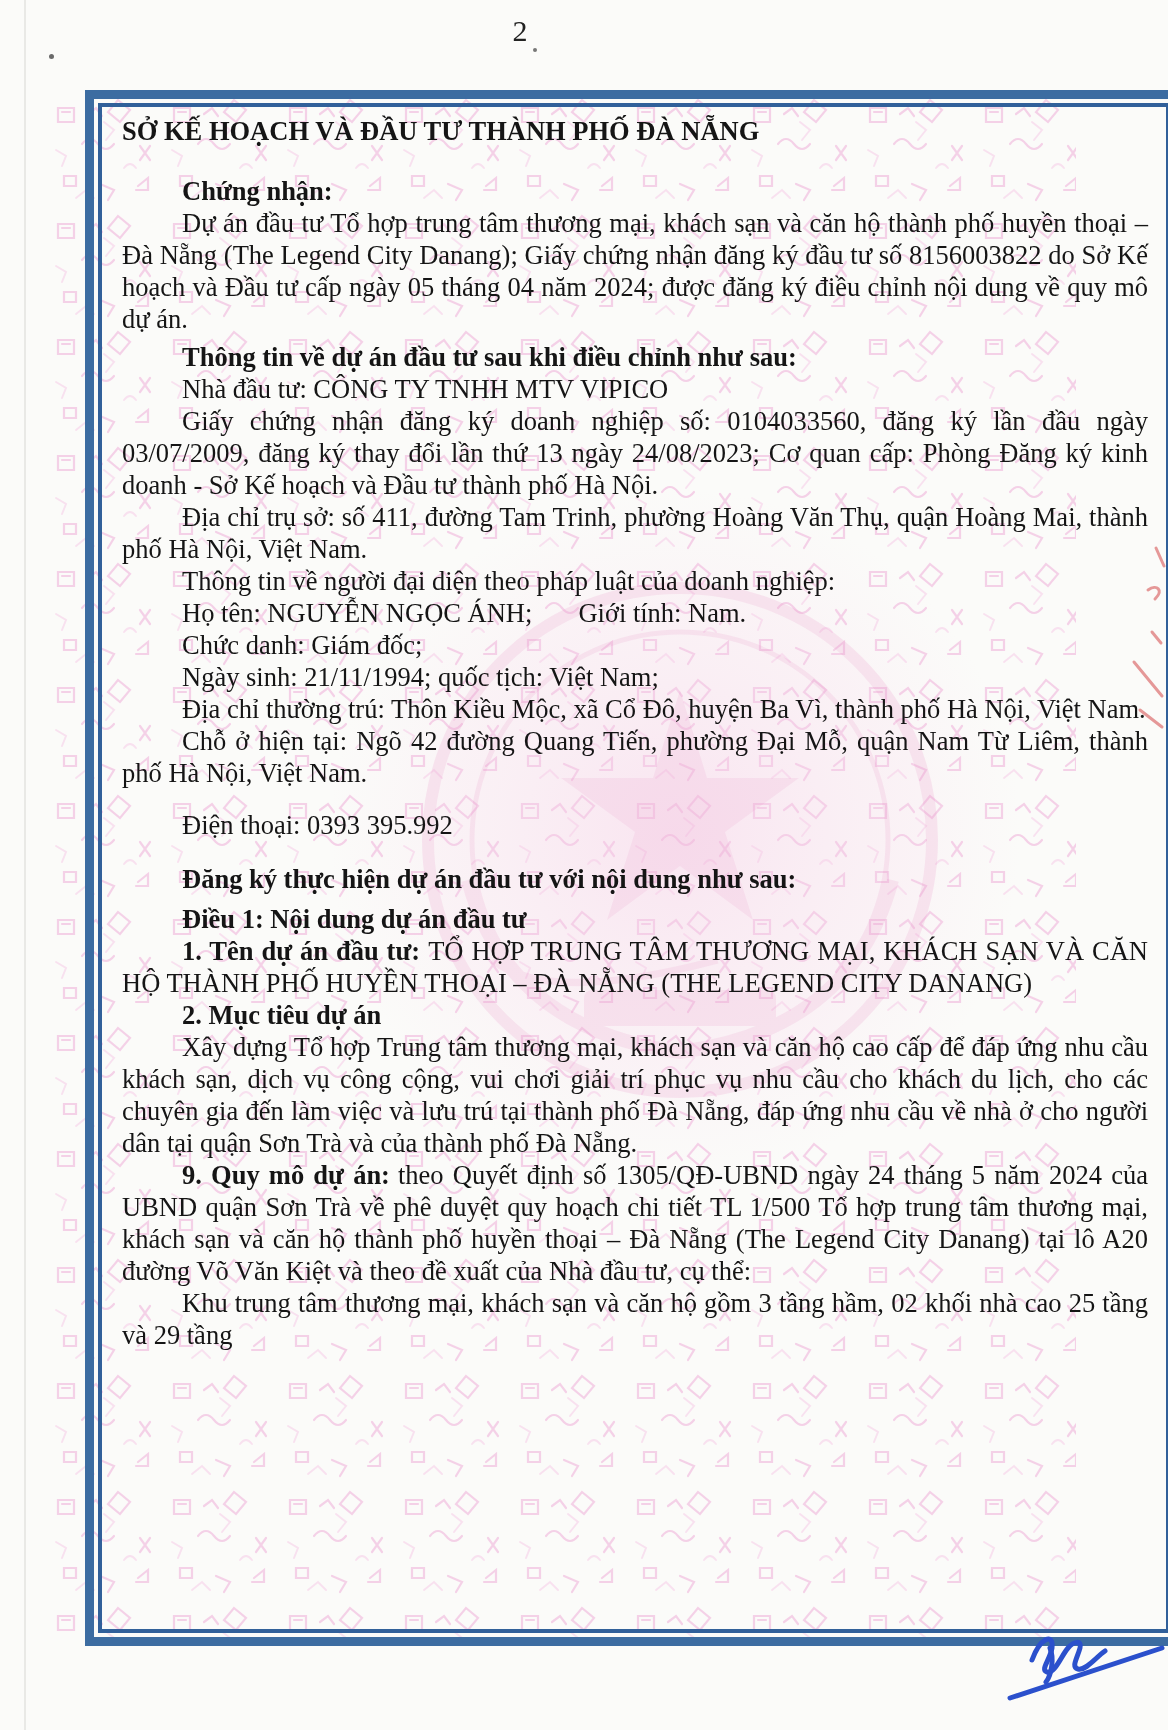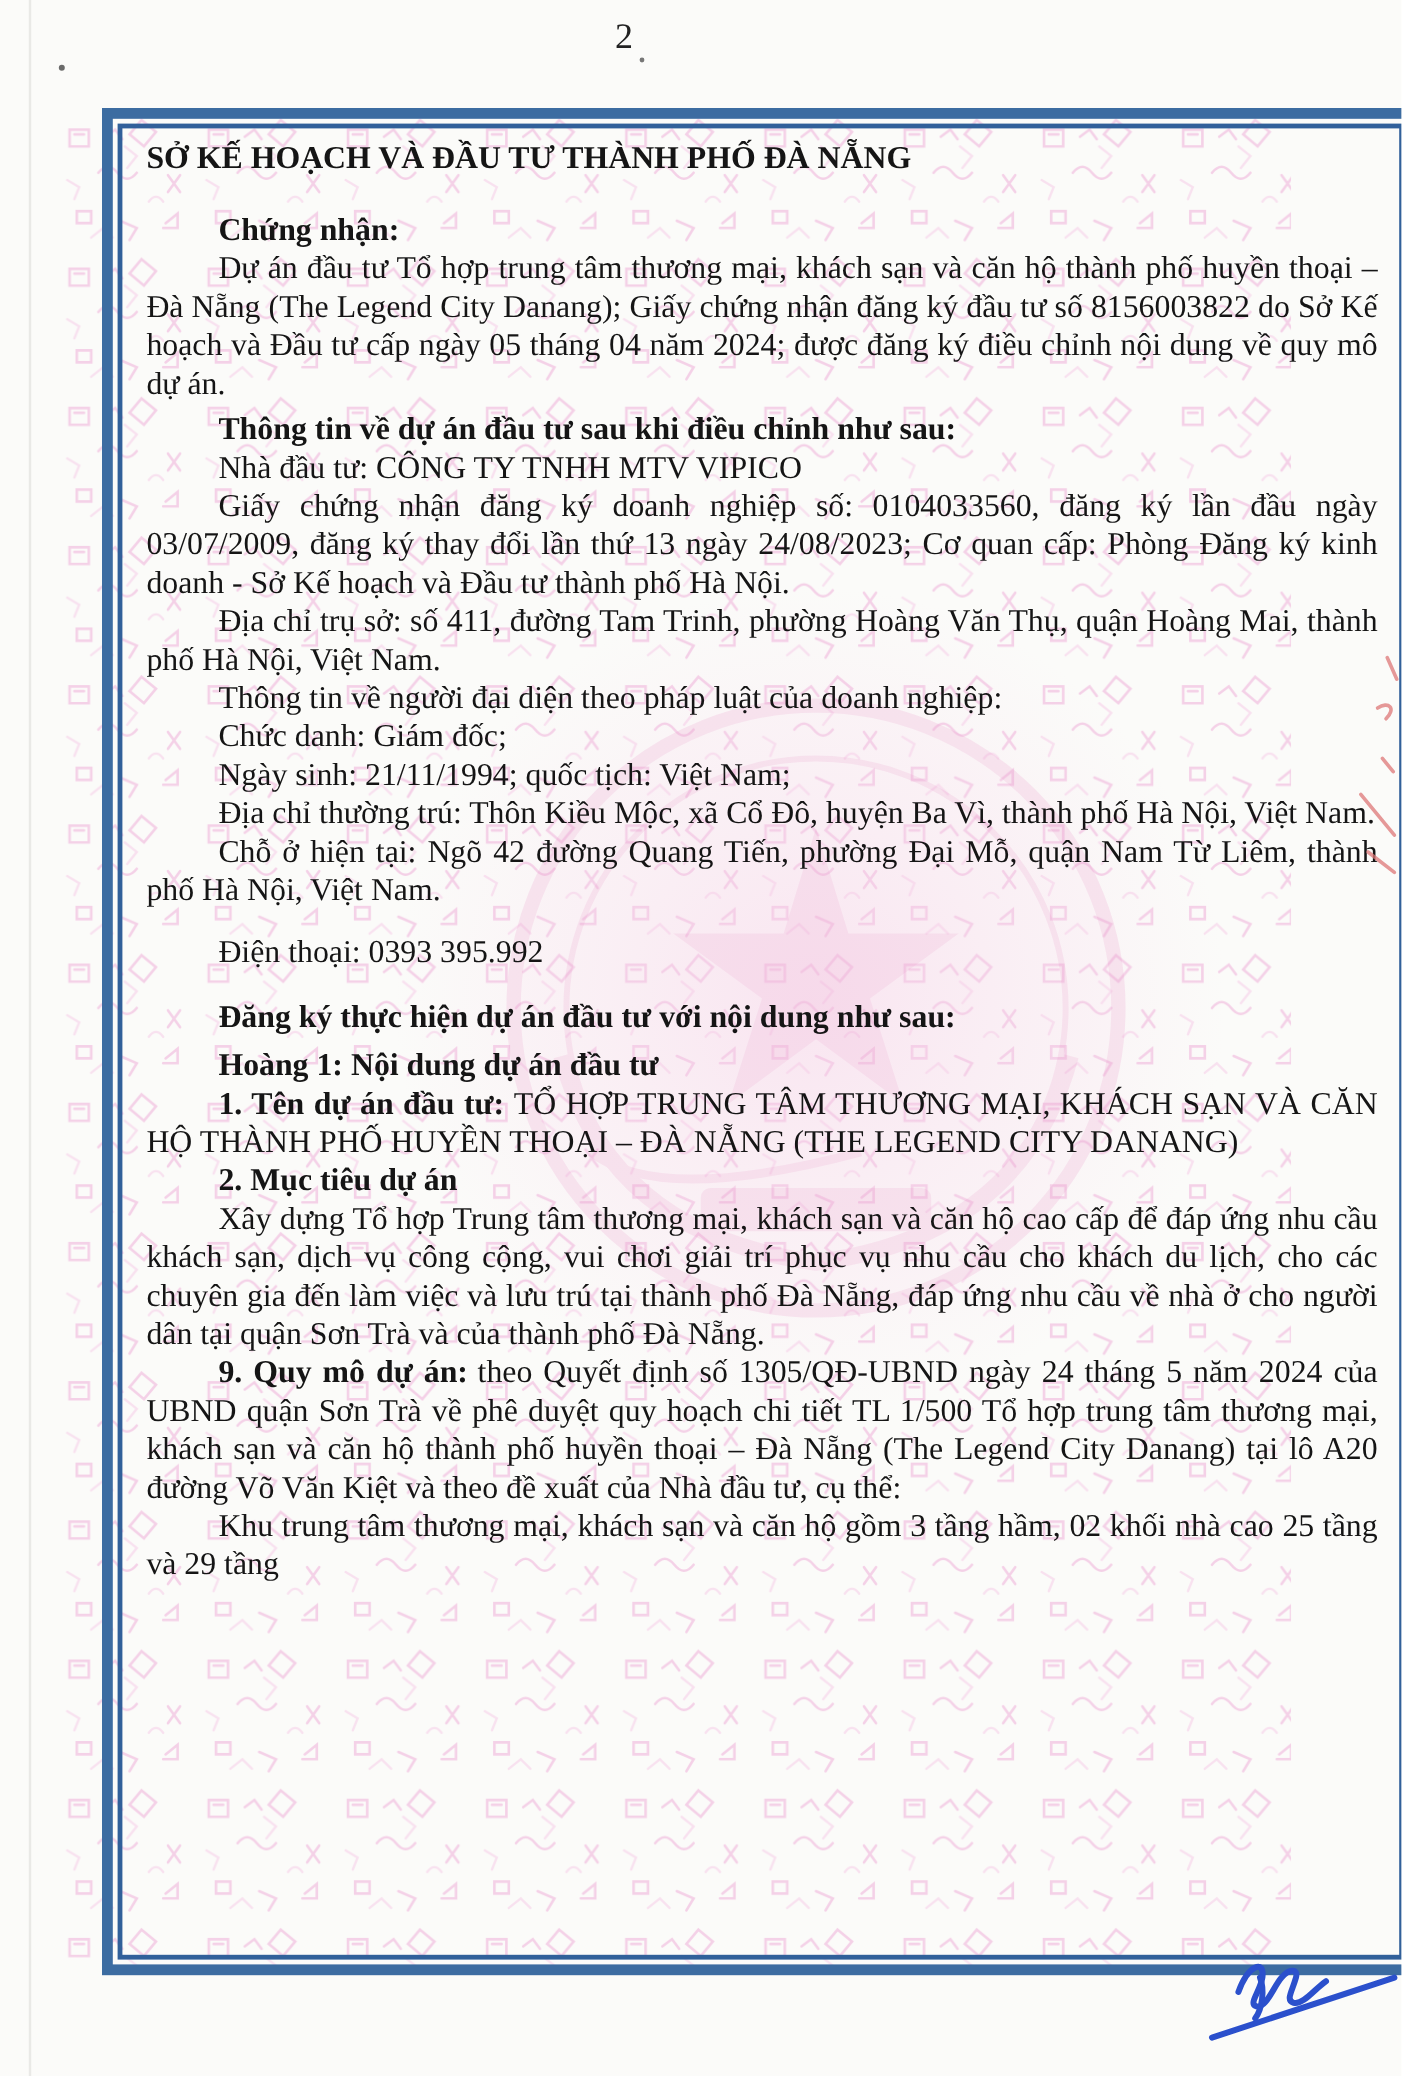--- a/index.html
+++ b/index.html
@@ -115,35 +115,38 @@
         <p class="b ind mt-sm noj">Thông tin về dự án đầu tư sau khi điều chỉnh như sau:</p>
 
         <p class="ind noj">Nhà đầu tư: CÔNG TY TNHH MTV VIPICO</p>
 
         <p class="ind">Giấy chứng nhận đăng ký doanh nghiệp số: 0104033560, đăng ký lần đầu ngày 03/07/2009, đăng ký thay đổi lần thứ 13 ngày 24/08/2023; Cơ quan cấp: Phòng Đăng ký kinh doanh - Sở Kế hoạch và Đầu tư thành phố Hà Nội.</p>
 
         <p class="ind">Địa chỉ trụ sở: số 411, đường Tam Trinh, phường Hoàng Văn Thụ, quận Hoàng Mai, thành phố Hà Nội, Việt Nam.</p>
 
         <p class="ind noj">Thông tin về người đại diện theo pháp luật của doanh nghiệp:</p>
 
+        <p class="ind noj">
+          <span>Họ tên: NGUYỄN NGỌC ÁNH;</span><span class="hgap">Giới tính: Nam.</span>
+        </p>
 
         <p class="ind noj">Chức danh: Giám đốc;</p>
 
         <p class="ind noj">Ngày sinh: 21/11/1994; quốc tịch: Việt Nam;</p>
 
 
         <p class="ind">Địa chỉ thường trú: Thôn Kiều Mộc, xã Cổ Đô, huyện Ba Vì, thành phố Hà Nội, Việt Nam.</p>
 
         <p class="ind">Chỗ ở hiện tại: Ngõ 42 đường Quang Tiến, phường Đại Mỗ, quận Nam Từ Liêm, thành phố Hà Nội, Việt Nam.</p>
 
         <p class="ind mt-phone noj">Điện thoại: 0393 395.992</p>
 
         <p class="b ind mt-reg noj">Đăng ký thực hiện dự án đầu tư với nội dung như sau:</p>
 
-        <p class="b ind mt-art noj">Hoàng 1: Nội dung dự án đầu tư</p>
+        <p class="b ind mt-art noj">Điều 1: Nội dung dự án đầu tư</p>
 
         <p class="ind">
           <span class="lead">1. Tên dự án đầu tư:</span><span>TỔ HỢP TRUNG TÂM THƯƠNG MẠI, KHÁCH SẠN VÀ CĂN HỘ THÀNH PHỐ HUYỀN THOẠI – ĐÀ NẴNG (THE LEGEND CITY DANANG)</span>
         </p>
 
         <p class="b ind noj">2. Mục tiêu dự án</p>
 
         <p class="ind">Xây dựng Tổ hợp Trung tâm thương mại, khách sạn và căn hộ cao cấp để đáp ứng nhu cầu khách sạn, dịch vụ công cộng, vui chơi giải trí phục vụ nhu cầu cho khách du lịch, cho các chuyên gia đến làm việc và lưu trú tại thành phố Đà Nẵng, đáp ứng nhu cầu về nhà ở cho người dân tại quận Sơn Trà và của thành phố Đà Nẵng.</p>
 
         <p class="ind">

